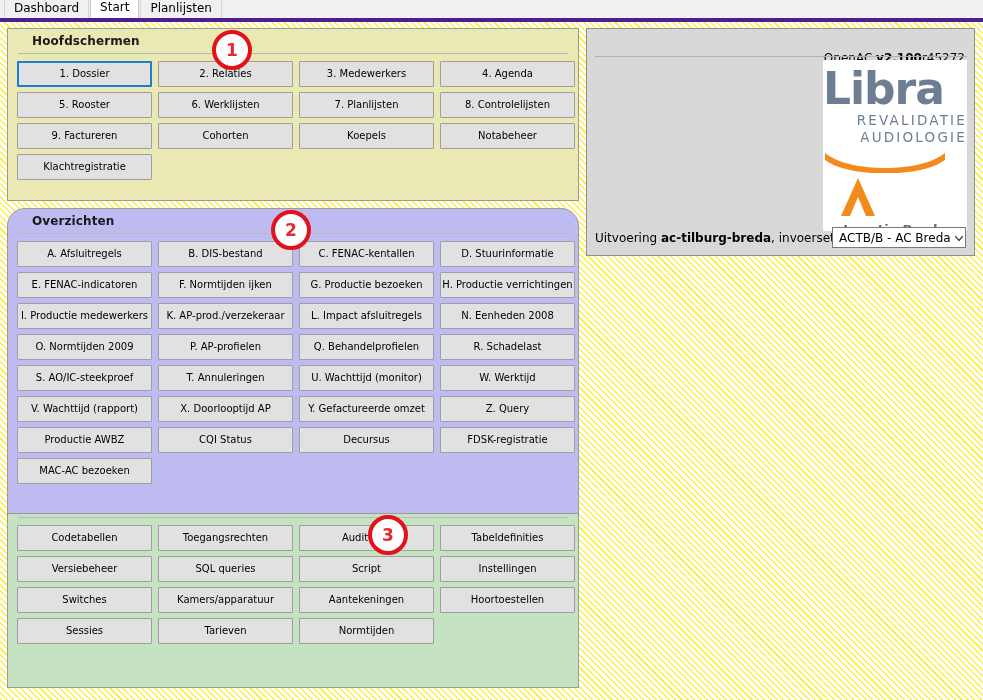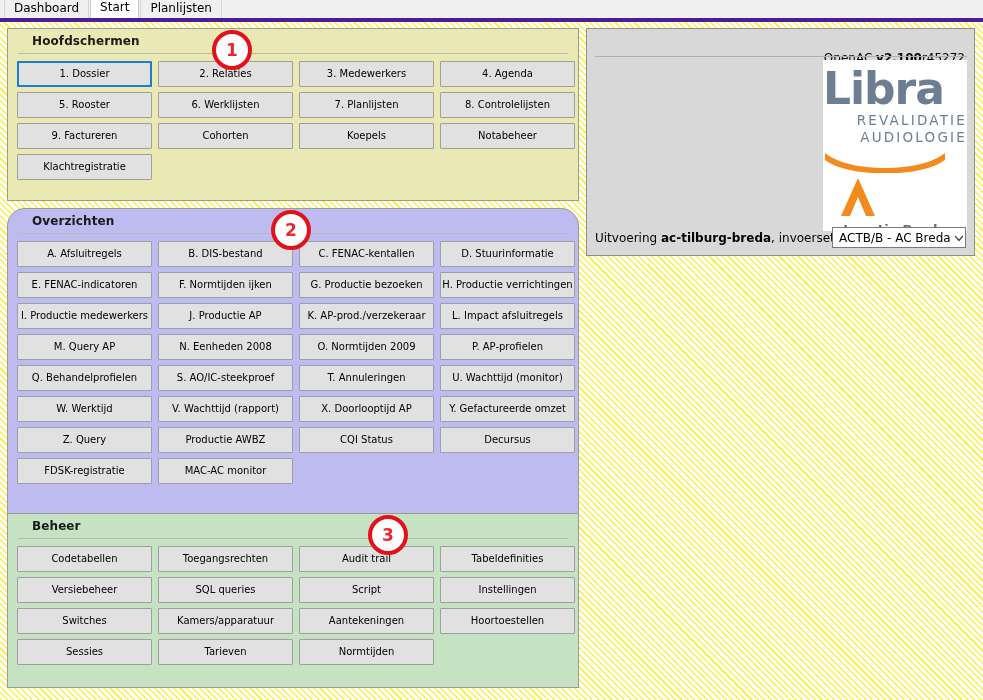--- a/index.html
+++ b/index.html
@@ -289,46 +289,44 @@
     <div class="btn-grid">
       <div class="gbtn">A. Afsluitregels</div>
       <div class="gbtn">B. DIS-bestand</div>
       <div class="gbtn">C. FENAC-kentallen</div>
       <div class="gbtn">D. Stuurinformatie</div>
       <div class="gbtn">E. FENAC-indicatoren</div>
       <div class="gbtn">F. Normtijden ijken</div>
       <div class="gbtn">G. Productie bezoeken</div>
       <div class="gbtn">H. Productie verrichtingen</div>
       <div class="gbtn">I. Productie medewerkers</div>
-      <div class="gbtn">J. Productie AP</div>
       <div class="gbtn">K. AP-prod./verzekeraar</div>
       <div class="gbtn">L. Impact afsluitregels</div>
-      <div class="gbtn">M. Query AP</div>
       <div class="gbtn">N. Eenheden 2008</div>
       <div class="gbtn">O. Normtijden 2009</div>
       <div class="gbtn">P. AP-profielen</div>
       <div class="gbtn">Q. Behandelprofielen</div>
+      <div class="gbtn">R. Schadelast</div>
       <div class="gbtn">S. AO/IC-steekproef</div>
       <div class="gbtn">T. Annuleringen</div>
       <div class="gbtn">U. Wachttijd (monitor)</div>
       <div class="gbtn">W. Werktijd</div>
       <div class="gbtn">V. Wachttijd (rapport)</div>
       <div class="gbtn">X. Doorlooptijd AP</div>
       <div class="gbtn">Y. Gefactureerde omzet</div>
       <div class="gbtn">Z. Query</div>
       <div class="gbtn">Productie AWBZ</div>
       <div class="gbtn">CQI Status</div>
       <div class="gbtn">Decursus</div>
       <div class="gbtn">FDSK-registratie</div>
-      <div class="gbtn">MAC-AC monitor</div>
+      <div class="gbtn">MAC-AC bezoeken</div>
     </div>
   </div>
 
   <div class="panel" id="panel-beheer">
-    <div class="panel-title">Beheer</div>
     <div class="panel-rule"></div>
     <div class="btn-grid">
       <div class="gbtn">Codetabellen</div>
       <div class="gbtn">Toegangsrechten</div>
       <div class="gbtn">Audit trail</div>
       <div class="gbtn">Tabeldefinities</div>
       <div class="gbtn">Versiebeheer</div>
       <div class="gbtn">SQL queries</div>
       <div class="gbtn">Script</div>
       <div class="gbtn">Instellingen</div>

